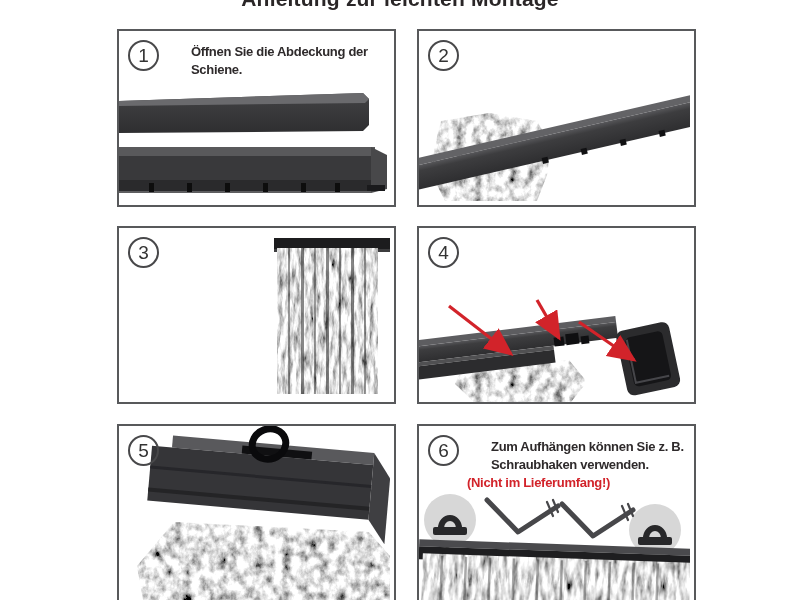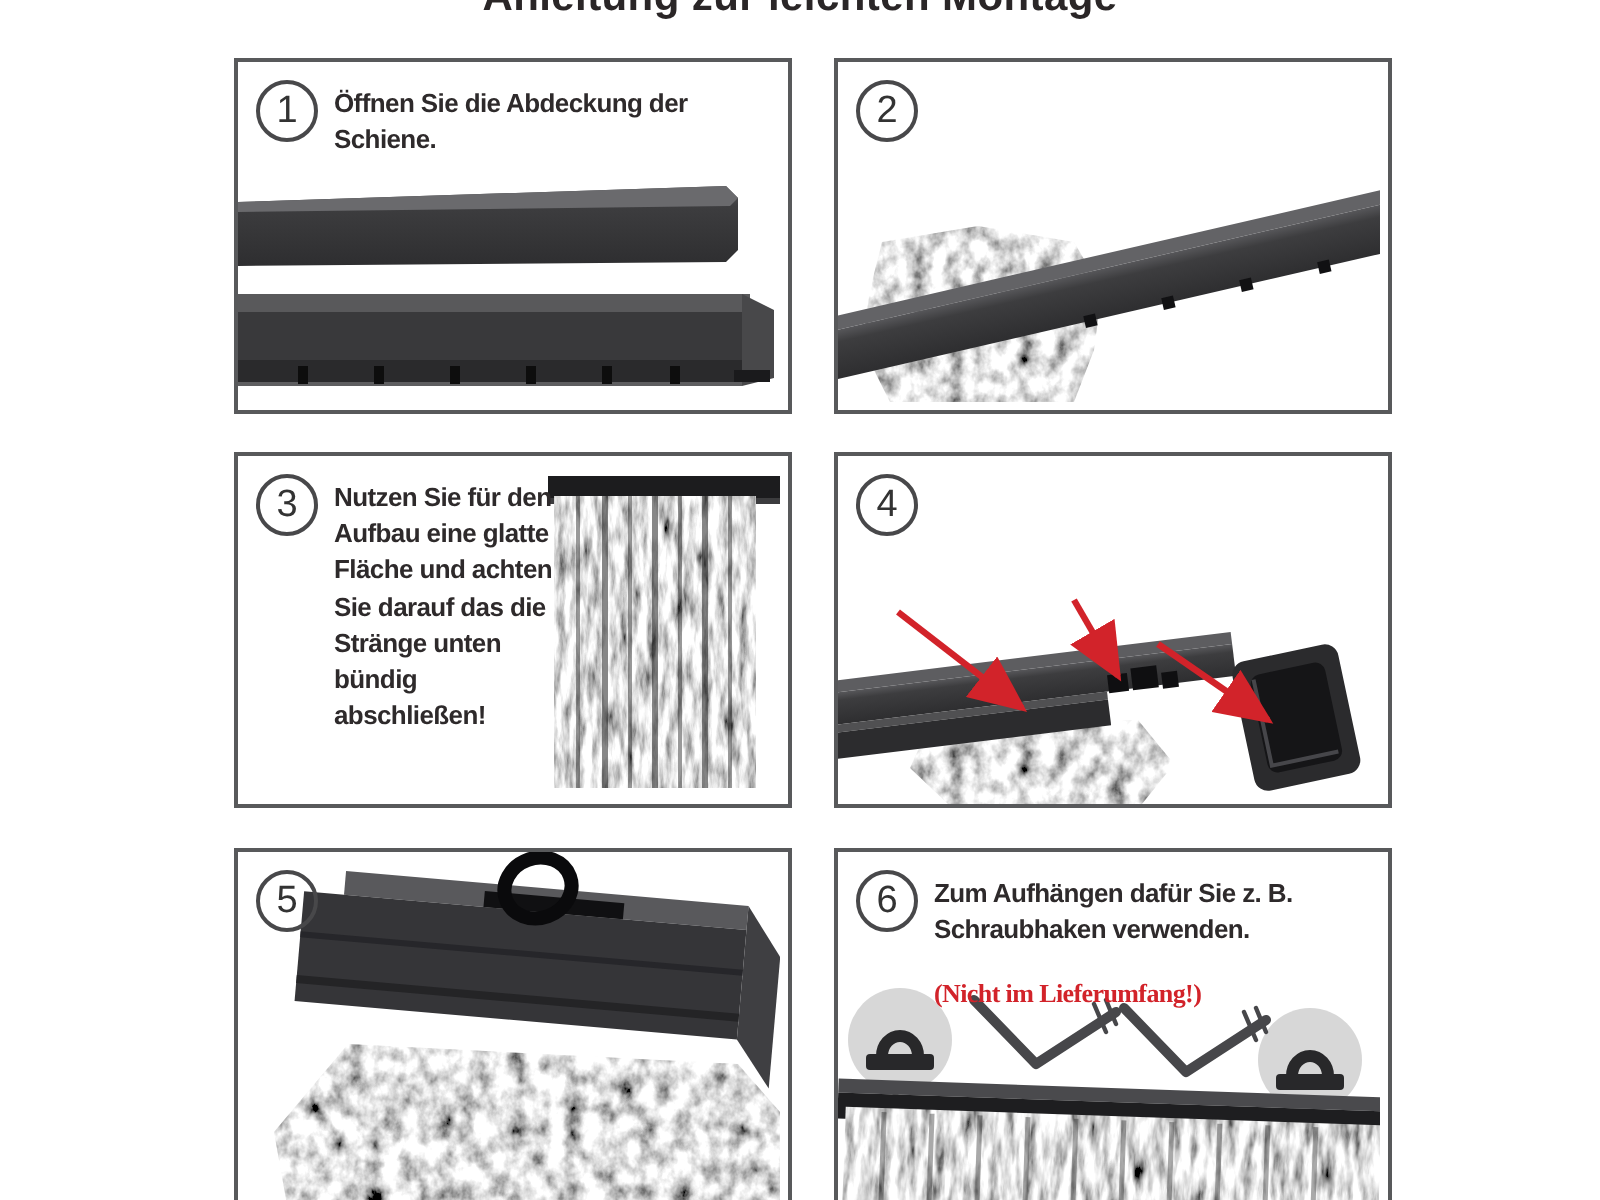--- a/index.html
+++ b/index.html
@@ -10,25 +10,25 @@
   .panel{position:absolute;width:275px;background:#fff;border:2px solid #58595b;overflow:hidden;}
   #p1{left:117px;top:29px;height:174px}
   #p2{left:417px;top:29px;height:174px}
   #p3{left:117px;top:226px;height:174px}
   #p4{left:417px;top:226px;height:174px}
   #p5{left:117px;top:424px;height:200px}
   #p6{left:417px;top:424px;height:200px}
   .head{display:flex;gap:8px;padding:9px 2px 0 9px;align-items:flex-start;position:relative;z-index:3;}
   .num{width:27px;height:27px;min-width:27px;border:2px solid #48484a;border-radius:50%;
        display:flex;align-items:center;justify-content:center;font-size:19px;color:#333;line-height:1;}
-  .txt{font-weight:bold;font-size:13px;line-height:1.4;color:#2e2a2b;letter-spacing:-0.3px;padding-top:3px;}
+  .txt{font-weight:bold;font-size:13px;line-height:1.4;color:#2e2a2b;letter-spacing:-0.3px;padding-top:3px;margin-left:24px;}
   #p1 .txt{max-width:200px}
   #p3 .head{width:160px}
   #p3 .txt{max-width:120px}
-  .note{color:#d2232a;font-weight:bold;font-size:13px;letter-spacing:-0.3px;margin-top:15px;font-family:Liberation Serif, serif;}
+  .note{color:#d2232a;font-weight:bold;font-size:13px;letter-spacing:-0.3px;margin-top:1px;}
   .illo{position:absolute;left:0;}
   #i1{top:58px}
   #i2{top:56px}
   #i3{left:auto;right:4px;top:4px}
   #i4{top:64px}
   #i5{top:0}
   #i6{top:66px}
   svg{display:block}
 </style>
 </head>
@@ -122,21 +122,20 @@
           <rect x="200" y="68" width="6" height="6"></rect>
             <rect x="240" y="68" width="6" height="6"></rect>
         </g>
       </g>
     </svg>
   </div>
 
   <div class="panel" id="p3">
     <div class="head">
       <div class="num">3</div>
-      <div class="txt">Nutzen Sie für den Aufbau eine glatte Fläche und achten Sie darauf das die Stränge unten bündig abschließen!</div>
     </div>
     <svg class="illo" id="i3" width="116" height="162" viewBox="0 0 116 162">
       <defs>
         <clipPath id="blob3">
             <rect x="3" y="16" width="101" height="146"></rect>
           </clipPath>
       </defs>
       <rect x="0" y="6" width="116" height="13" fill="#1c1c1e"></rect>
       <rect x="0" y="17" width="116" height="3" fill="#3c3c3e"></rect>
       <g clip-path="url(#blob3)">
@@ -215,21 +214,21 @@
         <polygon points="252,18 270,42 270,108 252,85" fill="#3f3f42"></polygon>
       </g>
       <ellipse cx="150" cy="18" rx="17" ry="15" fill="none" stroke="#0a0a0c" stroke-width="7" transform="rotate(-20 150 18)"></ellipse>
     </svg>
   </div>
 
   <div class="panel" id="p6">
     <div class="head">
       <div class="num">6</div>
       <div>
-        <div class="txt">Zum Aufhängen dafür Sie z. B. Schraubhaken verwenden.</div>
+        <div class="txt">Zum Aufhängen können Sie z. B. Schraubhaken verwenden.</div>
         <div class="note">(Nicht im Lieferumfang!)</div>
       </div>
     </div>
     <svg class="illo" id="i6" width="271" height="134" viewBox="0 0 271 134">
       <defs>
         <clipPath id="blob6">
             <rect x="4" y="66" width="268" height="68"></rect>
           </clipPath>
       </defs>
 

